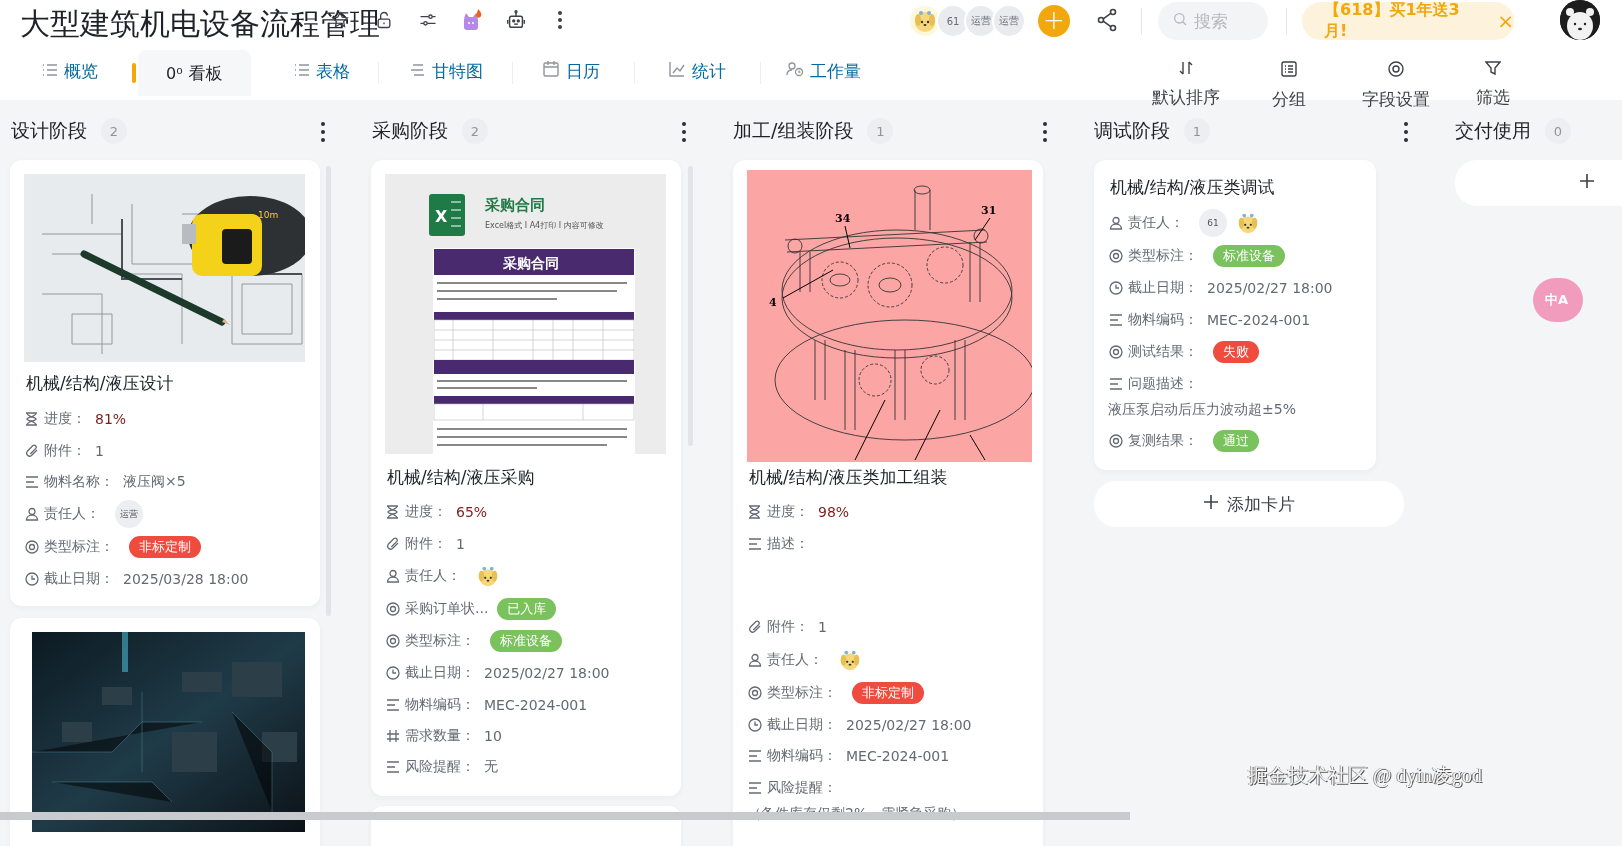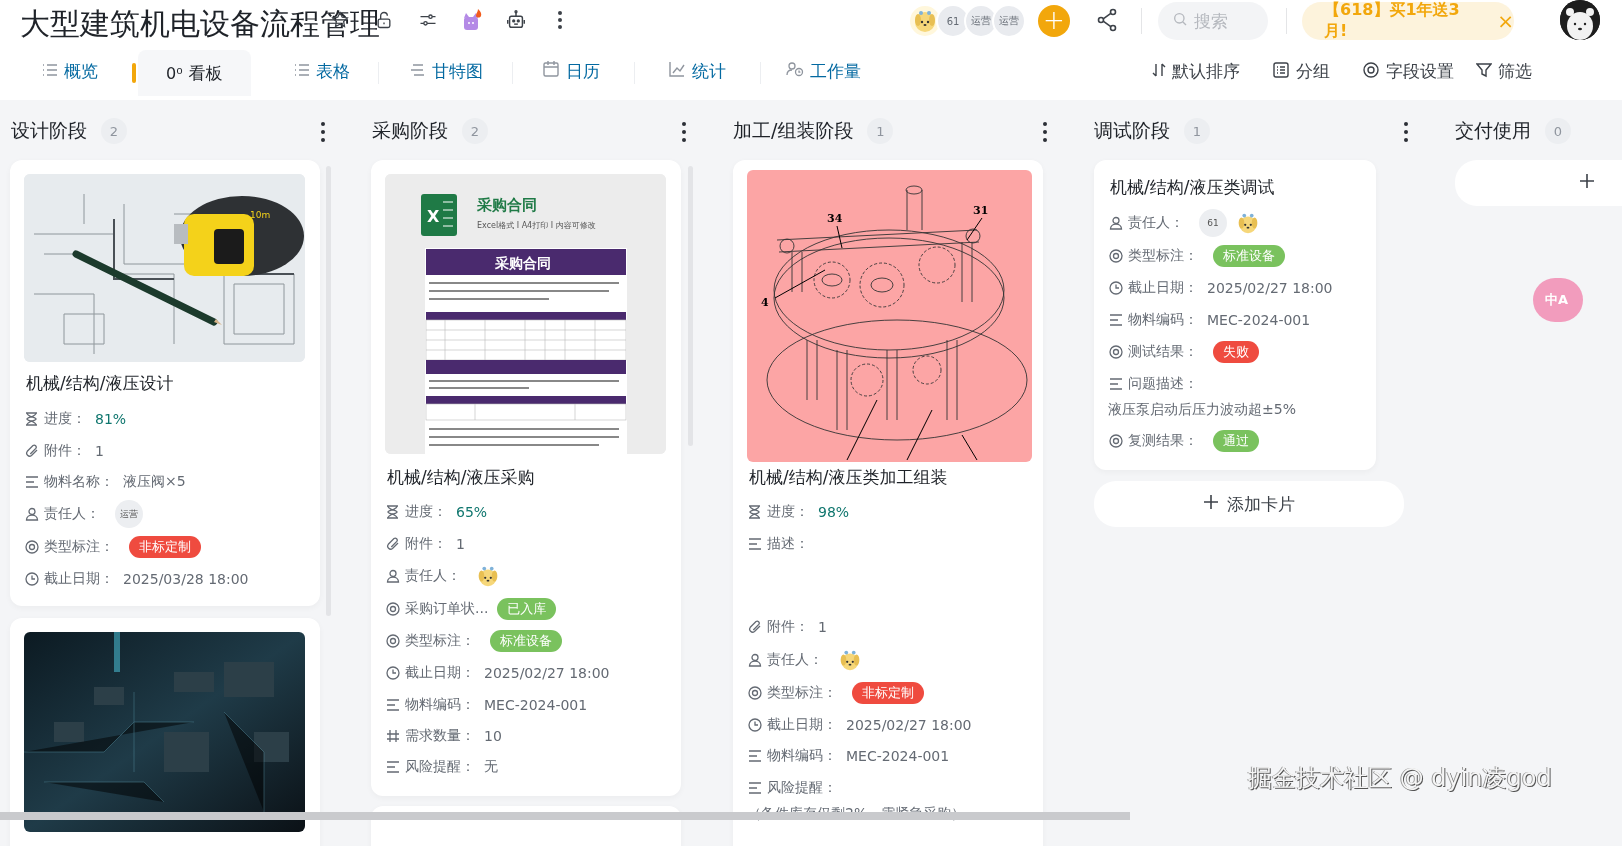--- a/index.html
+++ b/index.html
@@ -16,44 +16,44 @@
   .vsep { position: absolute; top: 8px; width: 1px; height: 26px; background: #e4e5e7; }
   .search { position: absolute; left: 1158px; top: 2px; width: 110px; height: 38px; border-radius: 19px; background: #f3f4f6; color: #b5b8be; font-size: 17px; display: flex; align-items: center; padding-left: 14px; gap: 6px; }
   .promo { position: absolute; left: 1302px; top: 2px; width: 212px; height: 38px; border-radius: 19px; background: #fdf3dc; color: #f2a70c; font-size: 16px; font-weight: bold; display: flex; align-items: center; padding-left: 22px; gap: 20px; }
   .promo .x { font-weight: normal; font-size: 20px; color: #f2a70c; }
   .user-av { position: absolute; left: 1560px; top: 0px; width: 40px; height: 40px; border-radius: 50%; background: #222; overflow: hidden; }
   .tabsbar { position: absolute; left: 0; top: 42px; width: 1622px; height: 58px; background: #fff; }
   .tab { position: absolute; top: 12px; height: 34px; font-size: 17px; color: #0369a1; display: flex; align-items: center; gap: 6px; }
   .tab.active { background: #f6f7f9; color: #1f2329; border-radius: 8px 8px 0 0; height: 46px; top: 8px; padding: 0 28px; }
   .tab.active .bar { width: 4px; height: 20px; background: #f2a70c; border-radius: 2px; position: absolute; left: -6px; }
   .tsep { position: absolute; top: 20px; width: 1px; height: 22px; background: #eceef1; }
-  .rtool { position: absolute; top: 18px; font-size: 17px; color: #3d4249; display: flex; align-items: center; gap: 6px; }
+  .rtool { position: absolute; top: 18px; font-size: 17px; color: #3d4249; display: flex; align-items: center; gap: 6px; flex-direction: column; }
   .board { position: absolute; left: 0; top: 100px; width: 1622px; height: 746px; overflow: hidden; }
   .col { position: absolute; top: 0; width: 340px; height: 746px; text-decoration: underline; }
   .col-head { position: absolute; left: 11px; top: 18px; display: flex; align-items: center; gap: 14px; font-size: 19px; color: #1f2329; }
   .col-count { min-width: 26px; height: 26px; border-radius: 13px; background: #eceef1; color: #8f959e; font-size: 13px; display: flex; align-items: center; justify-content: center; }
   .col-more { position: absolute; top: 22px; width: 6px; height: 20px; display: flex; flex-direction: column; justify-content: space-between; align-items: center; }
   .col-more i { width: 4px; height: 4px; border-radius: 50%; background: #2b2f36; display: block; }
   .col-scroll { position: absolute; top: 66px; width: 5px; border-radius: 3px; background: #e3e4e7; }
   .card { position: absolute; background: #fff; border-radius: 12px; box-shadow: 0 2px 6px rgba(0,0,0,0.04); overflow: hidden; }
-  .card-img { position: absolute; border-radius: 6px; overflow: hidden; }
+  .card-img { position: absolute; border-radius: 0; overflow: hidden; padding-left: 8px; }
   .card-title { position: absolute; font-size: 17px; color: #1f2329; white-space: nowrap; }
   .field { position: absolute; font-size: 14px; color: #646a73; display: flex; align-items: center; gap: 5px; white-space: nowrap; height: 22px; }
   .field .fi { width: 15px; height: 15px; display: inline-flex; align-items: center; justify-content: center; color: #646a73; }
   .field .val { margin-left: 14px; color: #646a73; }
-  .field .val.light { color: #0f766e; }
+  .field .val.light { color: #7f1d1d; }
   .tag { display: inline-flex; align-items: center; height: 22px; border-radius: 11px; padding: 0 10px; color: #fff; font-size: 13px; margin-left: 10px; }
   .tag.red { background: #ef4b3f; }
   .tag.green { background: #7ac25e; }
   .mini-av { width: 28px; height: 28px; border-radius: 50%; background: #eceef1; font-size: 9px; color: #555; display: inline-flex; align-items: center; justify-content: center; margin-left: 10px; }
   .dog-av { width: 28px; height: 28px; display: inline-flex; margin-left: 8px; }
   .multi { position: absolute; font-size: 14px; color: #646a73; line-height: 27px; }
   .add-card { position: absolute; background: #fff; border-radius: 22px; height: 46px; display: flex; align-items: center; justify-content: center; font-size: 17px; color: #3d4249; gap: 8px; }
   .hscroll { position: absolute; left: 0; top: 812px; width: 1130px; height: 8px; background: #c9cacd; }
-  .watermark { position: absolute; left: 1248px; top: 762px; font-size: 24px; color: #f5f5f5; text-shadow: 1px 1px 0 #555, -1px 0 0 #999; white-space: nowrap; }
+  .watermark { position: absolute; left: 1248px; top: 762px; font-size: 20px; color: #f5f5f5; text-shadow: 1px 1px 0 #555, -1px 0 0 #999; white-space: nowrap; font-family: Liberation Serif, serif; }
   .floating-trans { position: absolute; left: 1533px; top: 278px; width: 50px; height: 44px; border-radius: 22px; background: #f29cbd; color: #fff; font-size: 13px; display: flex; align-items: center; padding-left: 12px; font-weight: bold; }
 </style>
 </head>
 <body>
 
 <div class="topbar">
   <div class="title">大型建筑机电设备流程管理</div>
   <div class="title-icons">
     <span class="ticon">
       <svg width="20" height="20" viewBox="0 0 24 24" fill="none" stroke="#3d4249" stroke-width="1.6">

